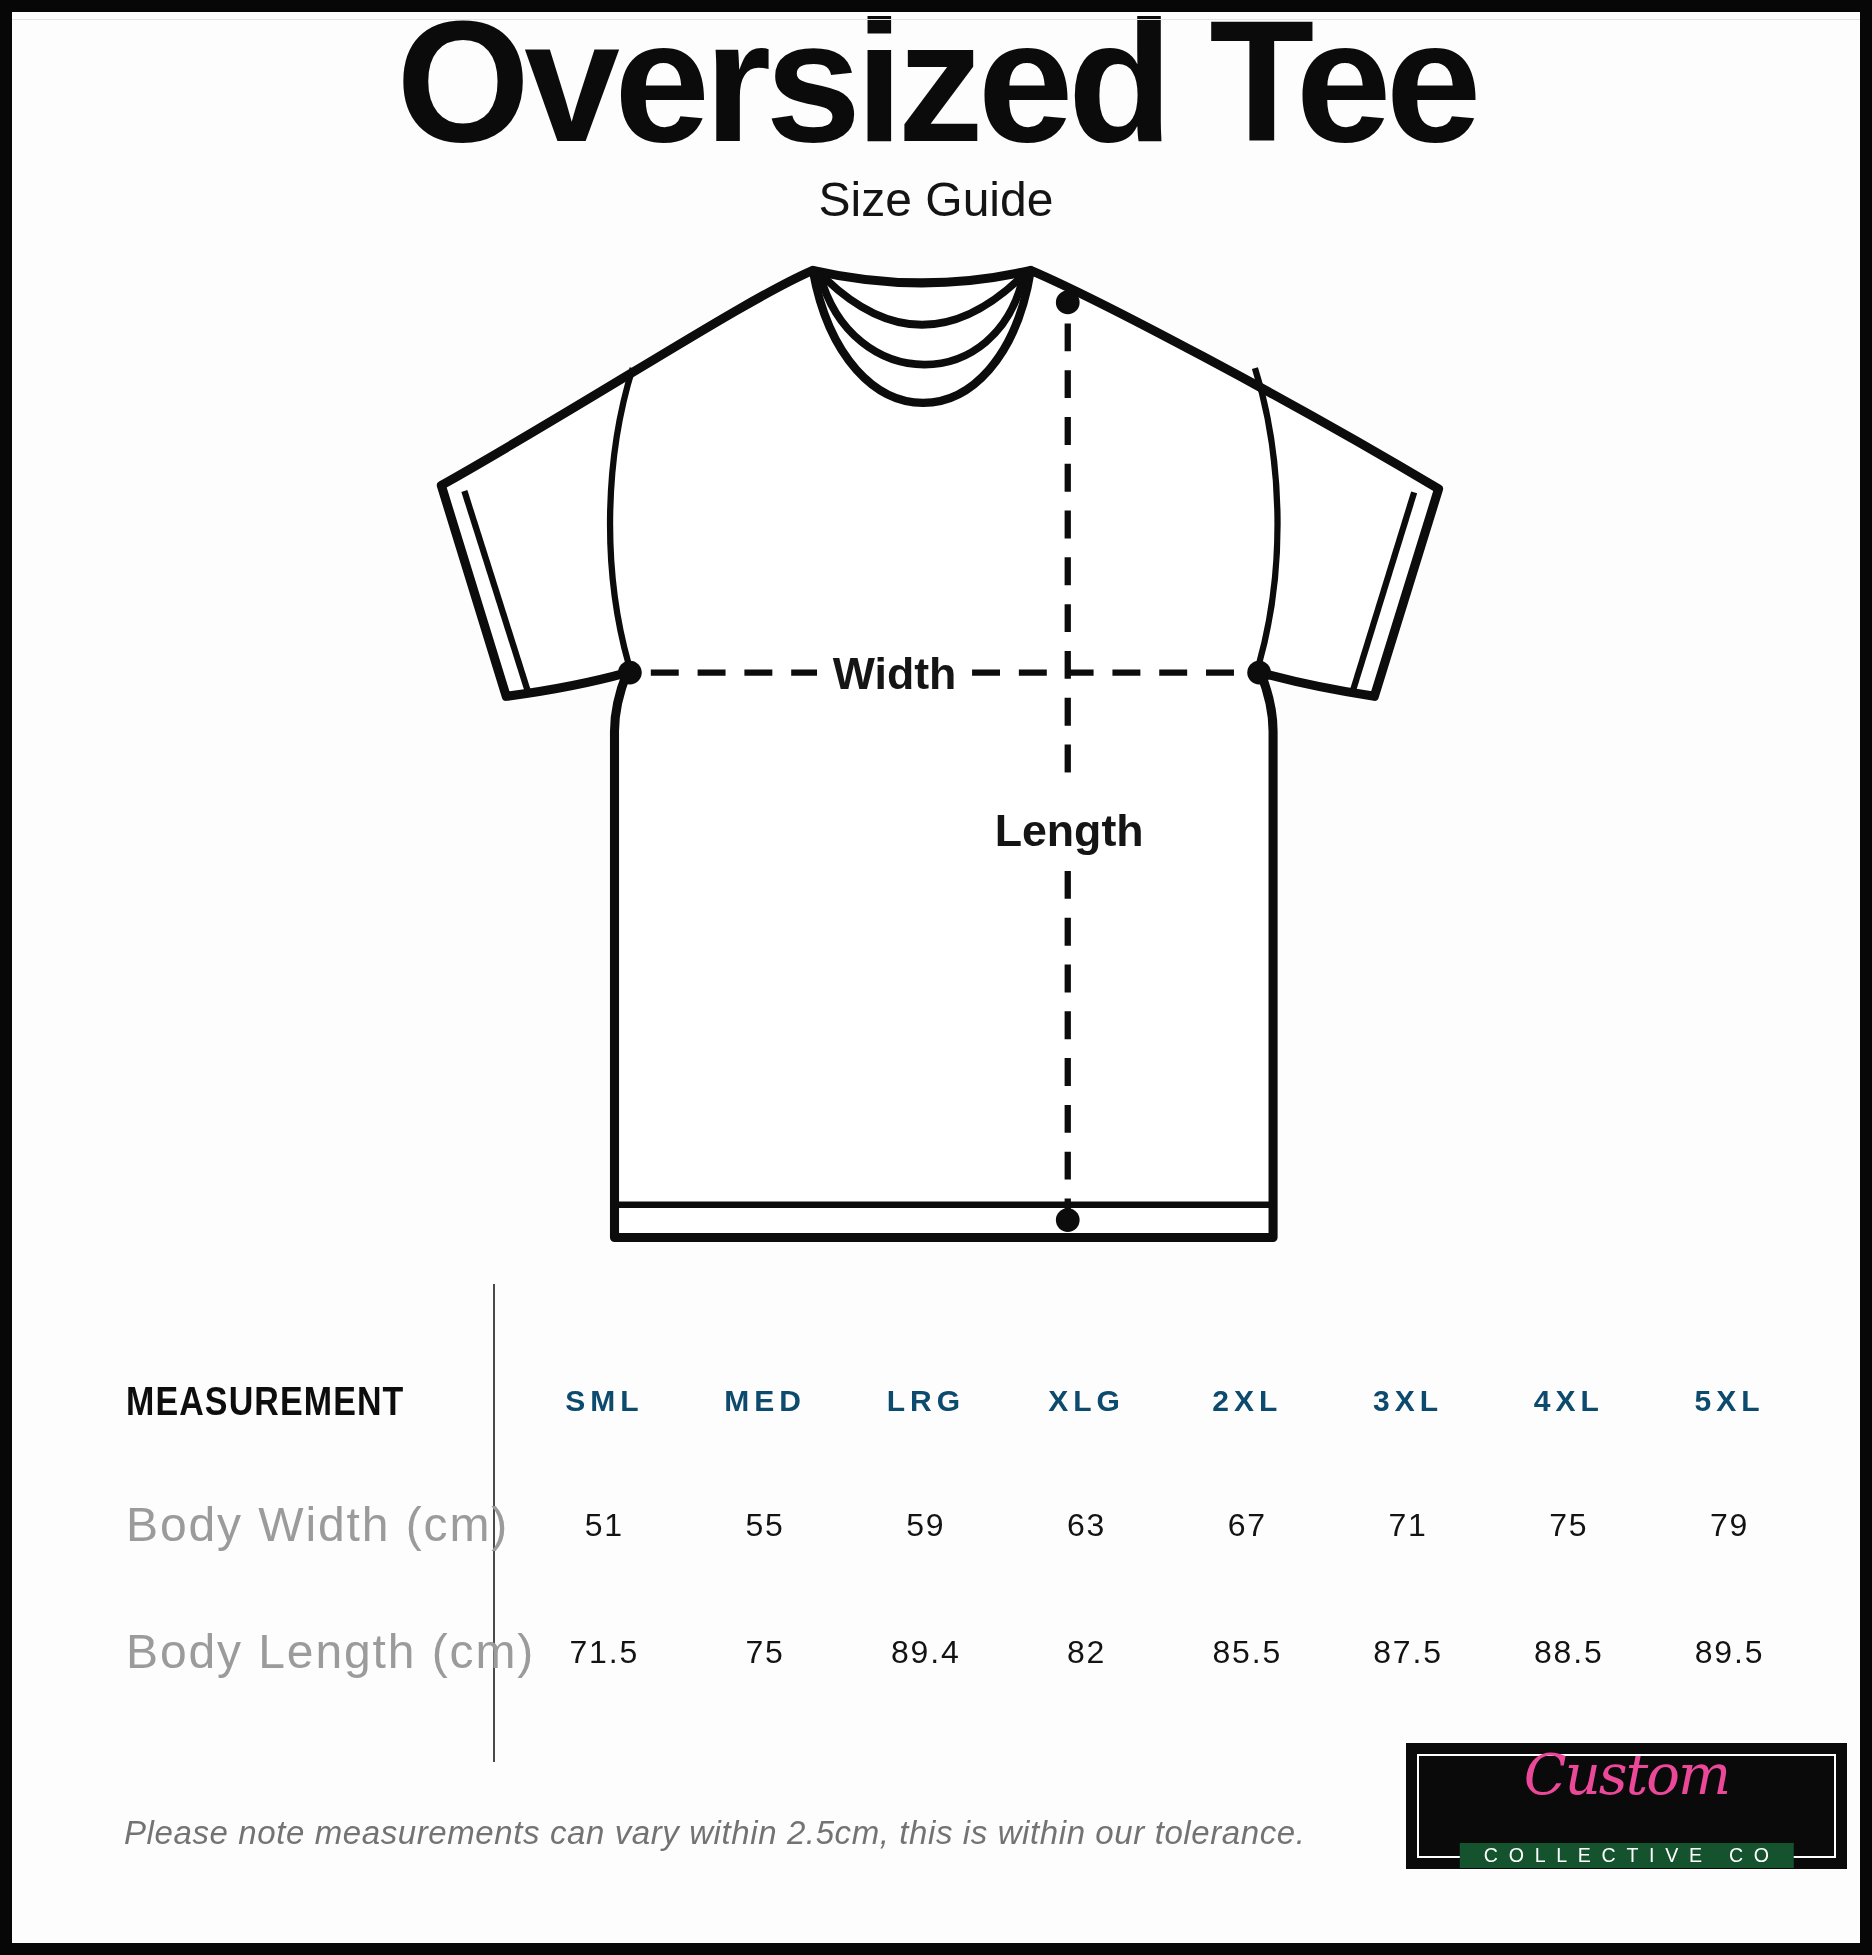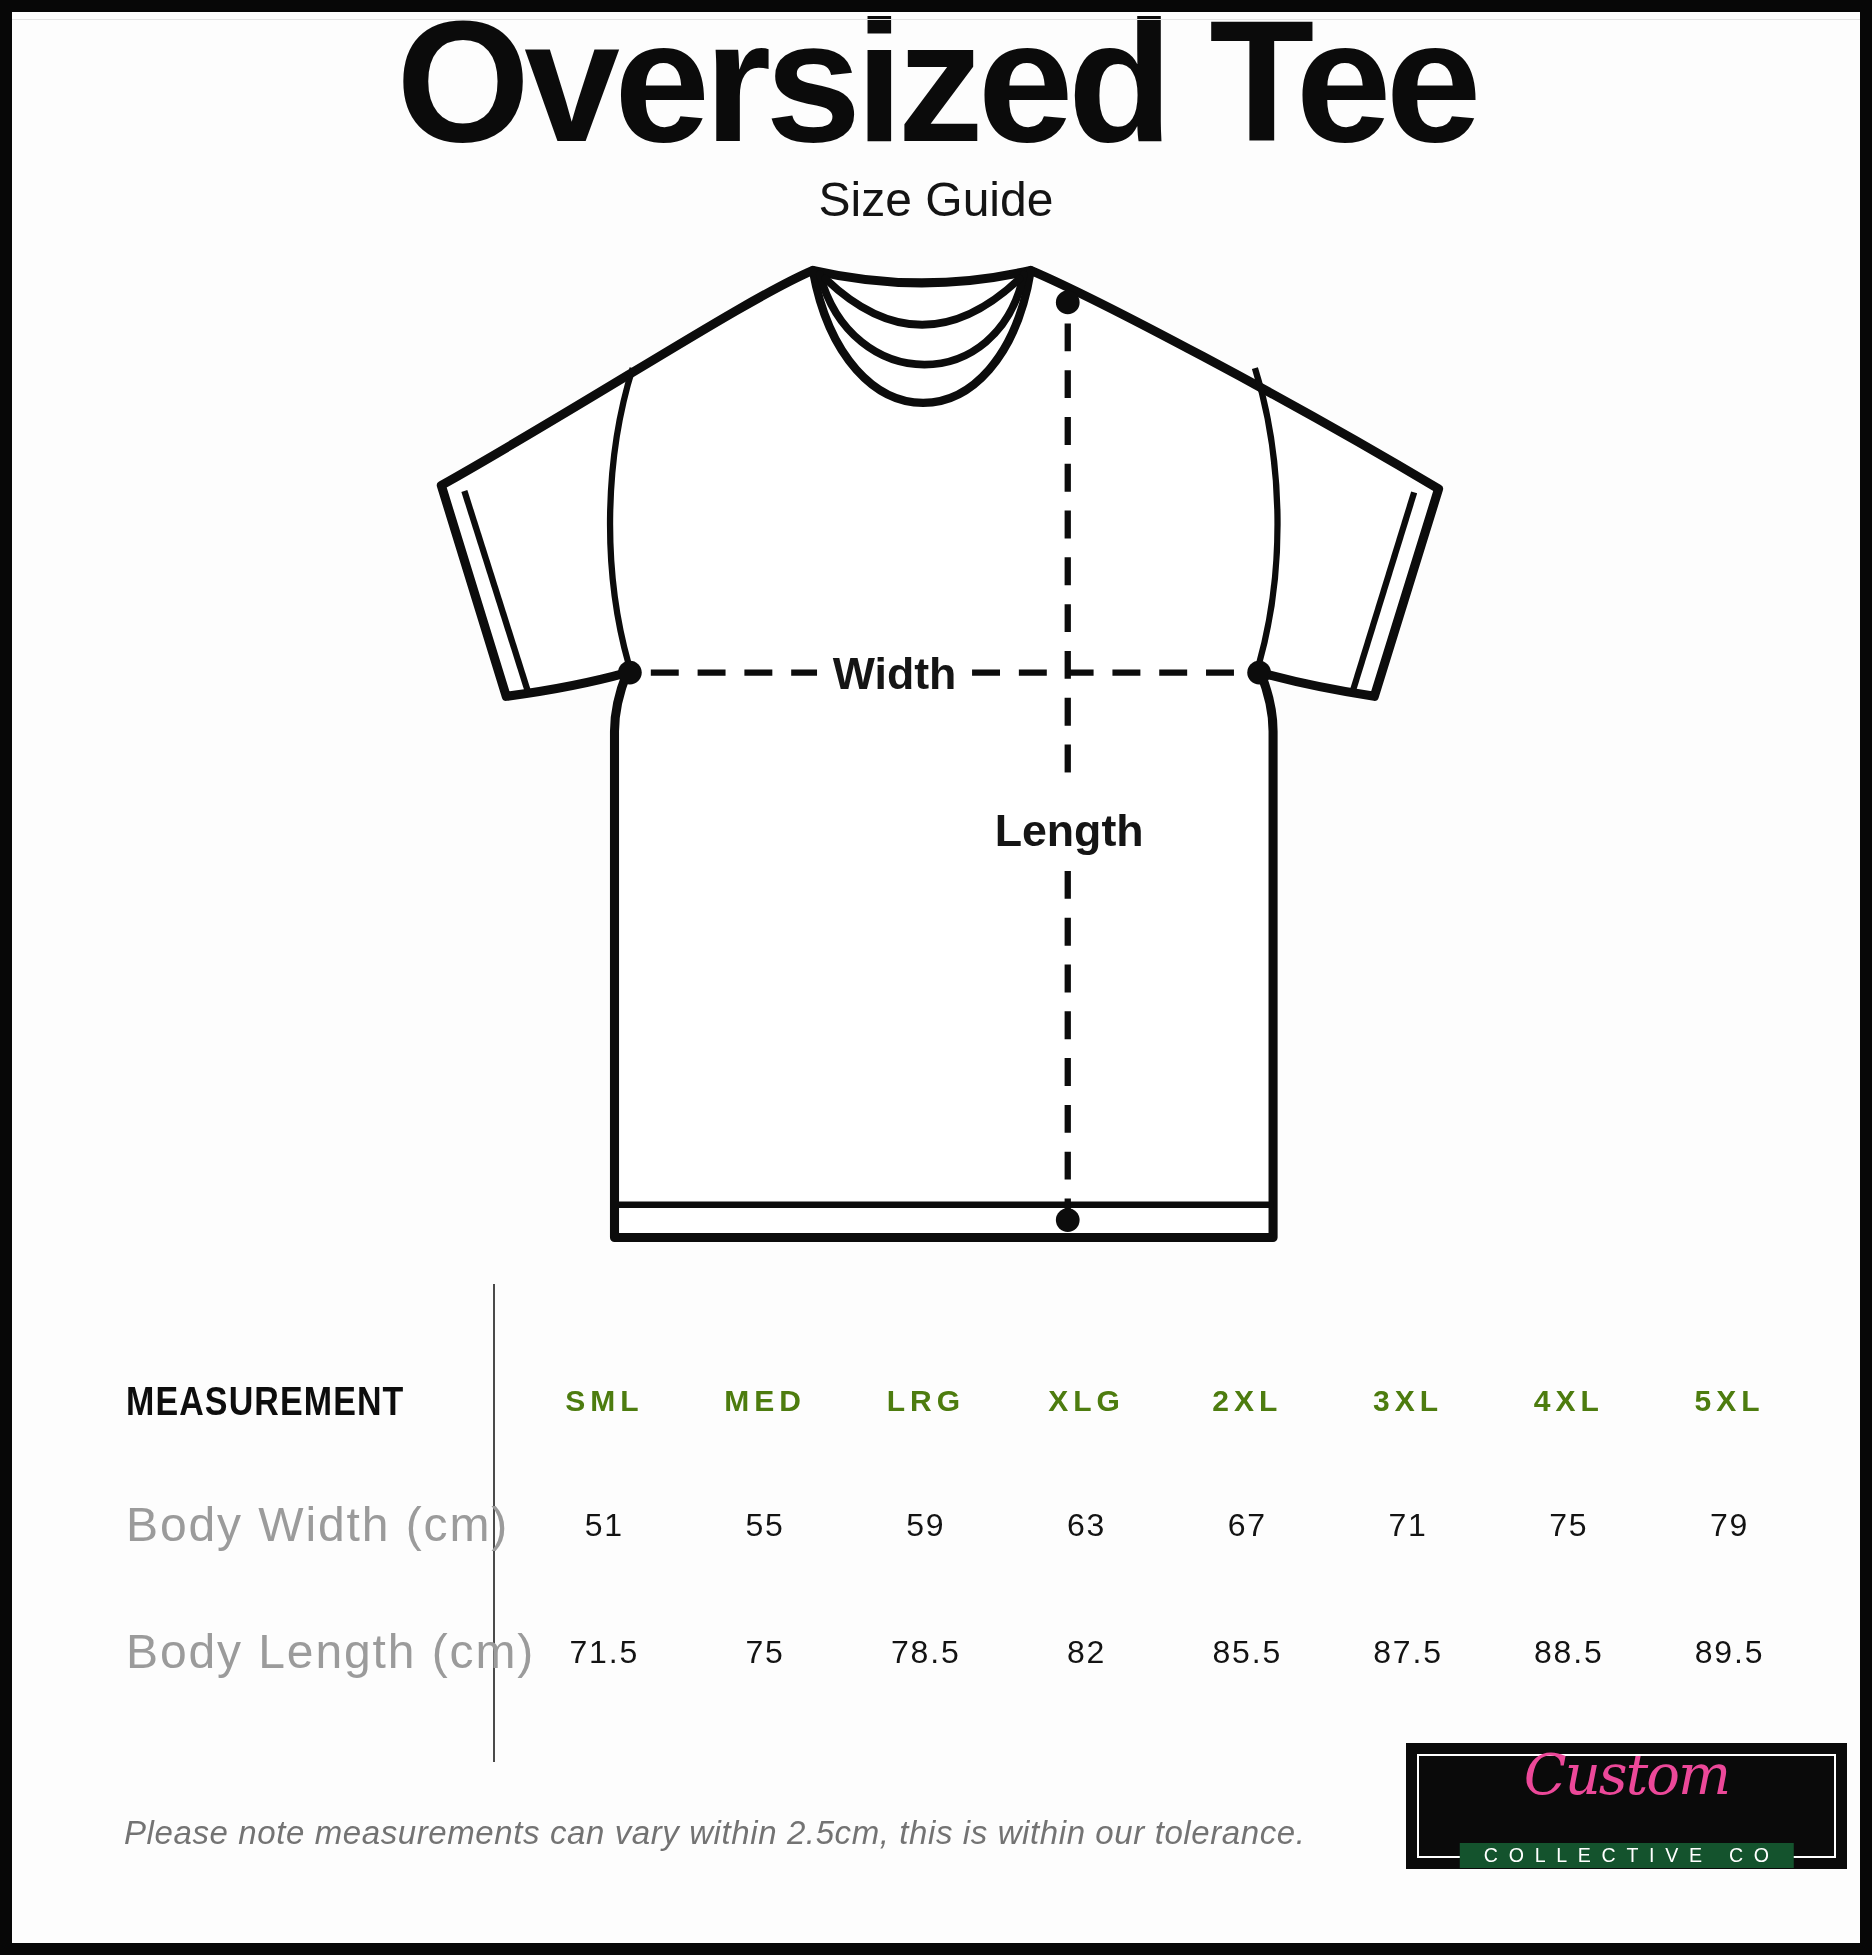--- a/index.html
+++ b/index.html
@@ -48,21 +48,21 @@
   .t-cells{
     position:absolute;left:524px;top:0;width:1286px;height:44px;
     display:flex;
   }
   .t-cell{flex:1 1 0;text-align:center;line-height:44px;white-space:nowrap;}
   #header-row .t-label{
     font-weight:bold;font-size:40px;letter-spacing:1.3px;color:#0d0d0d;
     transform:scaleX(0.85);
   }
   #header-row .t-cell{
-    font-weight:bold;font-size:30px;letter-spacing:5px;color:#4d7c0f;
+    font-weight:bold;font-size:30px;letter-spacing:5px;color:#0c4a6e;
   }
   .data-row .t-label{
     font-size:48px;letter-spacing:1.9px;color:#9b9b9b;
   }
   .data-row .t-cell{
     font-size:32px;letter-spacing:1.9px;color:#131313;
   }
   #col-divider{
     position:absolute;left:493px;top:1284px;width:1.9px;height:478px;
     background:#4a4a4a;
@@ -177,21 +177,21 @@
       <span class="t-cell">75</span>
       <span class="t-cell">79</span>
     </div>
   </div>
 
   <div class="t-row data-row" style="top:1630px;">
     <span class="t-label">Body Length (cm)</span>
     <div class="t-cells">
       <span class="t-cell">71.5</span>
       <span class="t-cell">75</span>
-      <span class="t-cell">78.5</span>
+      <span class="t-cell">89.4</span>
       <span class="t-cell">82</span>
       <span class="t-cell">85.5</span>
       <span class="t-cell">87.5</span>
       <span class="t-cell">88.5</span>
       <span class="t-cell">89.5</span>
     </div>
   </div>
 
   <div id="note">Please note measurements can vary within 2.5cm, this is within our tolerance.</div>
 

